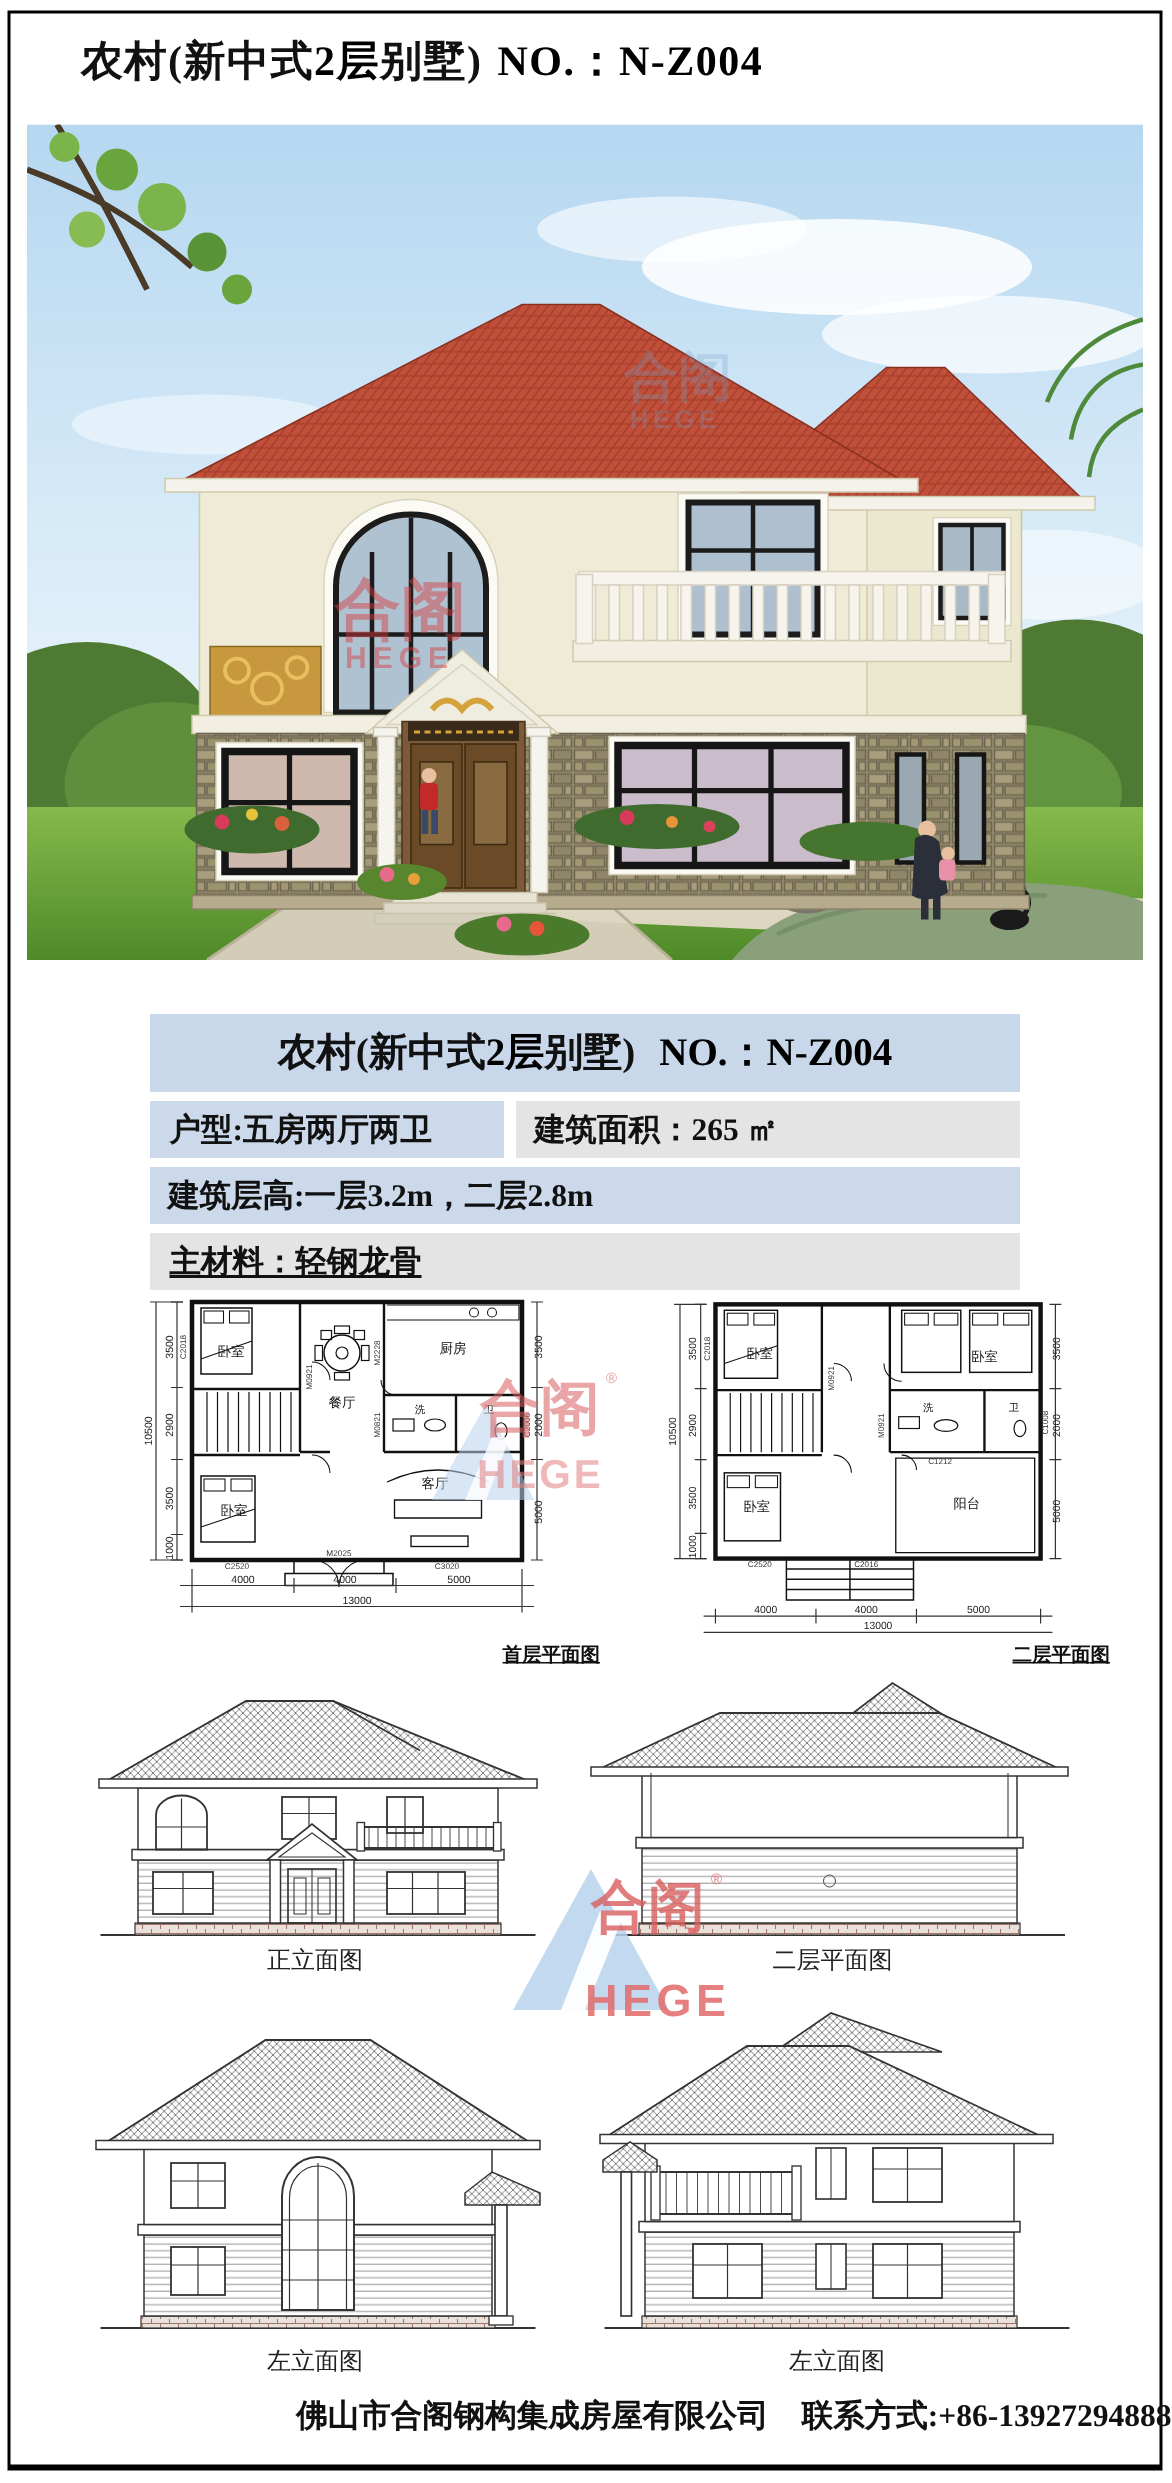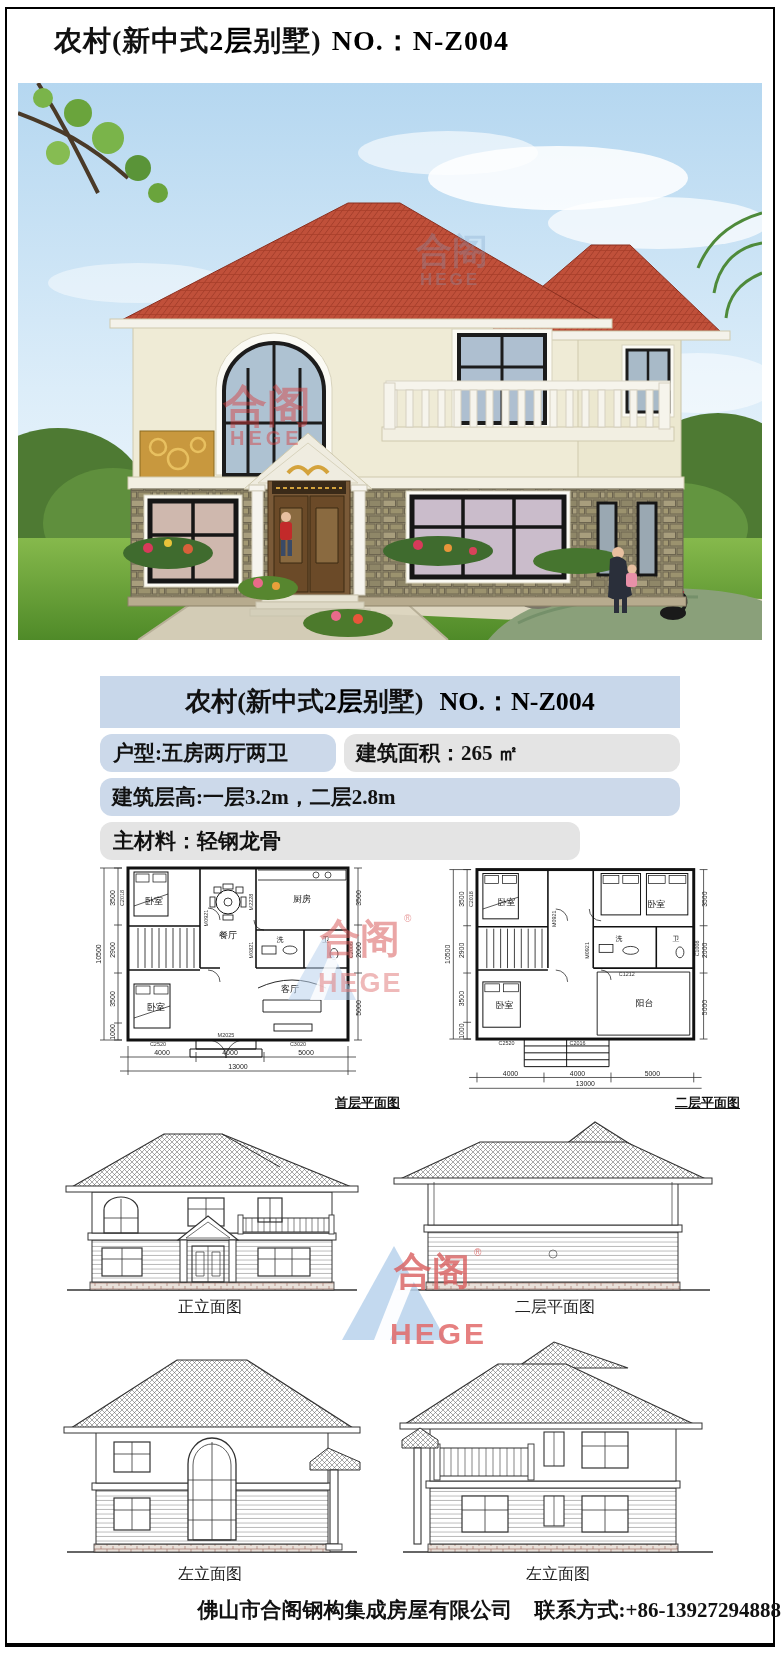--- a/index.html
+++ b/index.html
@@ -9,22 +9,22 @@
          border:2px solid #000;border-bottom-width:4px;}
   .title{position:absolute;left:54px;top:22px;font-size:28px;font-weight:bold;letter-spacing:1px;white-space:nowrap;}
   .red{color:#000000;}
   .title .no{margin-left:10px;}
   .photo{position:absolute;left:18px;top:83px;width:744px;height:557px;}
   .spec-header{position:absolute;left:100px;top:676px;width:580px;height:52px;background:#c8d7ea;
                text-align:center;line-height:52px;font-size:26px;font-weight:bold;white-space:nowrap;}
   .spec-header .no{margin-left:16px;}
   .spec-row{position:absolute;left:100px;width:580px;height:38px;display:flex;gap:8px;}
   .r2{top:734px;} .r3{top:778px;} .r4{top:822px;}
-  .cell{line-height:38px;font-size:21px;font-weight:bold;padding-left:13px;box-sizing:border-box;white-space:nowrap;border-radius:12px;}
-  .cl{width:236px;} .cr{flex:1;padding-left:12px;} .cfull{width:480px;}
+  .cell{line-height:38px;font-size:21px;font-weight:bold;padding-left:13px;box-sizing:border-box;white-space:nowrap;}
+  .cl{width:236px;} .cr{flex:1;padding-left:12px;} .cfull{width:580px;text-decoration:underline;}
   .blue{background:#ccd9ea;} .gray{background:#e4e4e4;}
   .plan1{position:absolute;left:58px;top:856px;}
   .plan2{position:absolute;left:408px;top:856px;}
   .plan-label{position:absolute;top:1094px;font-size:13px;font-weight:bold;text-align:right;}
   .plan-label span{text-decoration:underline;}
   .pl1{left:60px;width:340px;} .pl2{left:410px;width:330px;}
   .elev{position:absolute;}
   .e-front{left:62px;top:1112px;} .e-back{left:388px;top:1112px;}
   .e-left1{left:62px;top:1330px;} .e-left2{left:398px;top:1330px;}
   .elev-label{position:absolute;font-size:16px;color:#222;text-align:center;}

